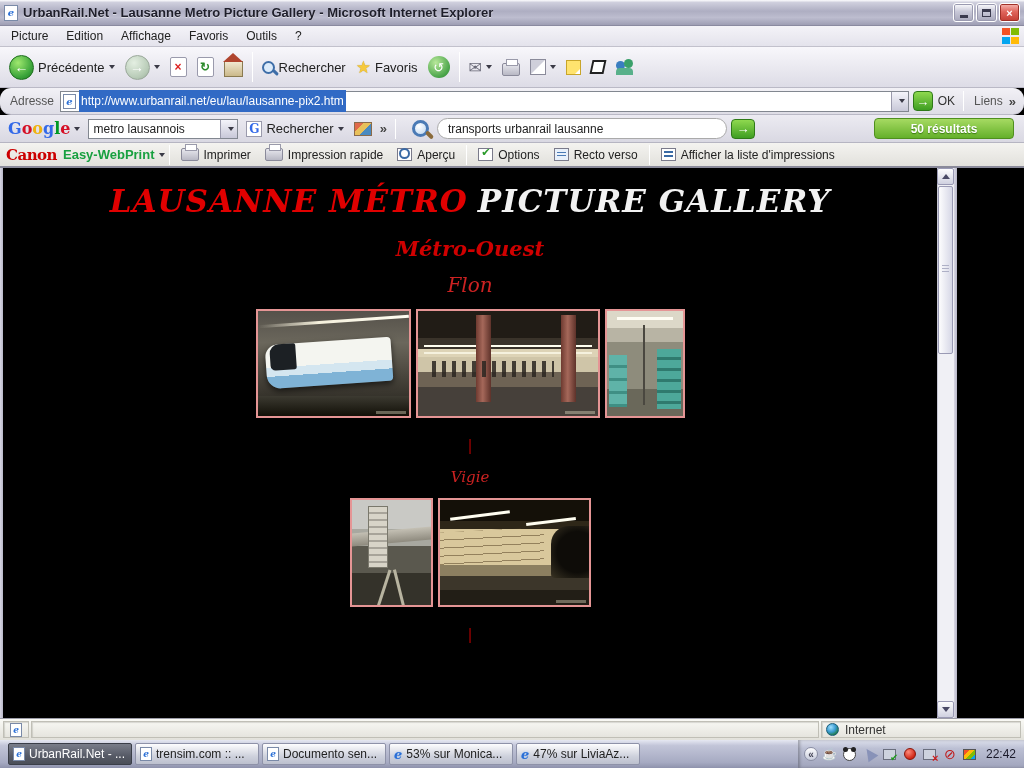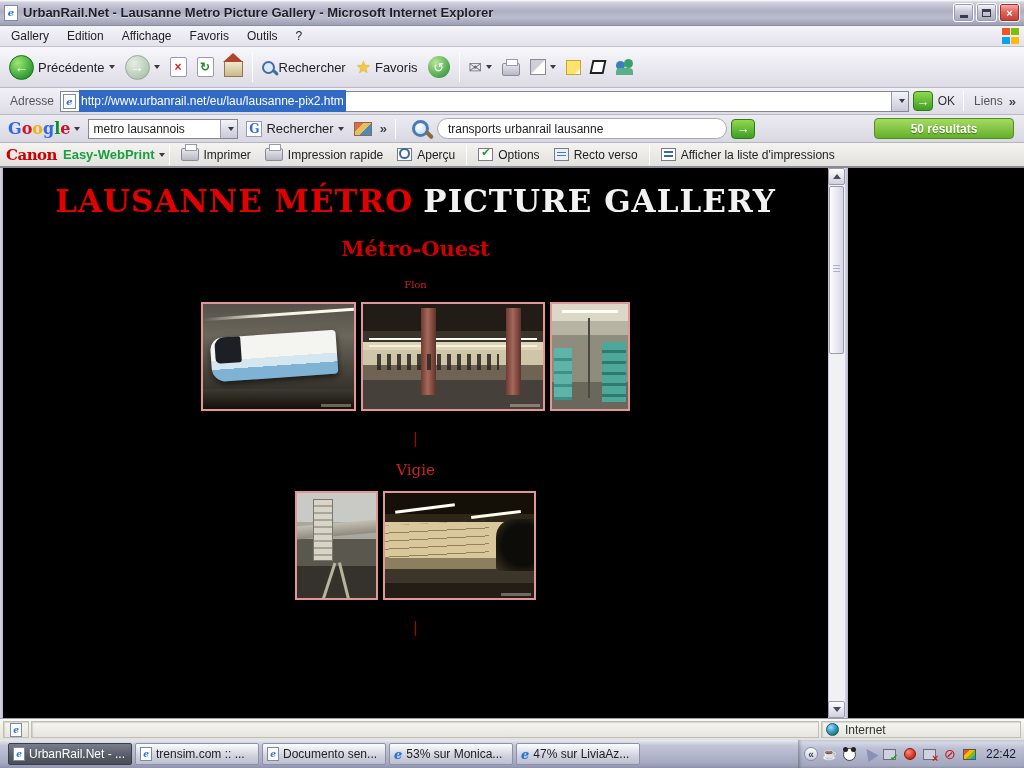--- a/index.html
+++ b/index.html
@@ -65,21 +65,21 @@
   .peopleico { position:relative; width:20px; height:16px; }
   .peopleico i { position:absolute; width:9px; height:9px; border-radius:50%; }
   .peopleico i:nth-child(1){ left:1px; top:2px; background:#3a7ec0; }
   .peopleico i:nth-child(2){ right:2px; top:0; background:#3aa06a; }
   .peopleico:after { content:""; position:absolute; bottom:0; left:1px; width:17px; height:7px; border-radius:4px 4px 0 0; background:#58b08a; }
   .vsep { width:1px; height:30px; background:#b4b3c0; border-right:1px solid #fff; margin:0 4px; }
   .vsep.short { height:20px; }
 
   
   .addressbar { height:27px; display:flex; align-items:center; padding:0 4px;
-    background:linear-gradient(180deg,#f2f1f6,#deddE6); border-bottom:1px solid #bab9c6; }
+    background:linear-gradient(180deg,#f2f1f6,#deddE6); border-bottom:1px solid #bab9c6;border-radius:11px; }
   .addrlabel { font-size:12px; color:#555; margin:0 6px; }
   .addrfield { flex:1; height:21px; background:#fff; border:1px solid #828790; display:flex; align-items:center; padding-left:2px; }
   .addrfield .iepage { width:13px; height:15px; }
   .addrurl { font-size:12px; color:#fff; background:#316ac5; padding:4px 2px; margin-left:3px; white-space:nowrap; }
   .combodrop { margin-left:auto; width:17px; height:19px; background:linear-gradient(180deg,#f4f4fa,#c8c8d8); border-left:1px solid #9a9aac;
     display:flex; align-items:center; justify-content:center; }
   .okbtn { display:flex; align-items:center; margin:0 4px; }
   .gogreen { width:20px; height:20px; border-radius:4px; background:linear-gradient(180deg,#8fd94f,#3f9e22); border:1px solid #2f7a18;
     color:#fff; font-weight:bold; display:flex; align-items:center; justify-content:center; font-size:13px; }
   .oktext { font-size:12px; color:#333; margin-left:5px; }
@@ -121,26 +121,26 @@
   .cico.doc { background:#e8f0fa; } .cico.doc:after { content:""; position:absolute; left:2px; top:3px; right:2px; height:6px;
     background:repeating-linear-gradient(180deg,#4a7ab5 0 1px,transparent 1px 3px); }
   .cico.list { background:#fff; } .cico.list:after { content:""; position:absolute; left:2px; top:2px; right:2px; bottom:2px;
     background:repeating-linear-gradient(180deg,#3a6aa5 0 2px,transparent 2px 4px); }
   .cico.prev { background:#fff; } .cico.prev:after { content:""; position:absolute; right:1px; bottom:1px; width:7px; height:7px;
     border:2px solid #3a6aa5; border-radius:50%; }
 
   
   .contentrow { height:550px; display:flex; }
   .frame { width:3px; background:linear-gradient(90deg,#d8d7e4,#b8b7c8); }
-  .page { width:825px; height:550px; background:#000; overflow:hidden; text-align:center;
-    font-family:"DejaVu Serif",serif; }
+  .page { width:934px; height:550px; background:#000; overflow:hidden; text-align:center;
+    font-family:"DejaVu Serif",serif;font-style:italic; }
   .bigtitle { margin-top:14px; font-size:31px; font-weight:bold; line-height:38px; letter-spacing:1px; white-space:nowrap; }
   .bigtitle .red { color:#e00000; } .bigtitle .white { color:#f2f2f2; margin-left:10px; }
   .subtitle { margin-top:16px; font-size:21px; font-weight:bold; color:#d00000; }
-  .station { margin-top:18px; font-size:10px; color:#cc2222; }
+  .station { margin-top:12px; font-size:20px; color:#cc2222; }
   .photorow { margin-top:12px; display:flex; justify-content:center; align-items:flex-start; gap:5px; }
   .photo { height:109px; border:2px solid #e59595; position:relative; overflow:hidden; }
   .psep { margin-top:18px; font-size:15px; color:#b00000; line-height:18px; }
   .station2 { margin-top:14px; font-size:15px; color:#cc2222; }
   .cr { position:absolute; bottom:2px; right:3px; width:30px; height:3px; background:rgba(255,248,220,.35); }
 
   
   .p1 { width:155px; background:linear-gradient(180deg,#55514a 0%,#6b675c 30%,#49453c 62%,#23211b 100%); }
   .p1 .streak { position:absolute; top:9px; left:0; right:0; height:3px; transform:rotate(-4deg);
     background:linear-gradient(90deg,rgba(255,255,240,0),#f5f0dc 40%,#fffdf2); }
@@ -260,21 +260,21 @@
     <span class="winbtn">
         <span class="minglyph"></span>
       </span>
     <span class="winbtn">
         <span class="restglyph"></span>
       </span>
     <span class="winbtn close">×</span>
   </div>
 
   <div class="menubar">
-    <span class="menuitem">Gallery</span>
+    <span class="menuitem">Picture</span>
     <span class="menuitem">Edition</span>
     <span class="menuitem">Affichage</span>
     <span class="menuitem">Favoris</span>
     <span class="menuitem">Outils</span>
     <span class="menuitem">?</span>
     <span class="spacer"></span>
     <span class="winflag">
         <span class="f1"></span>
         <span class="f2"></span>
         <span class="f3"></span>

